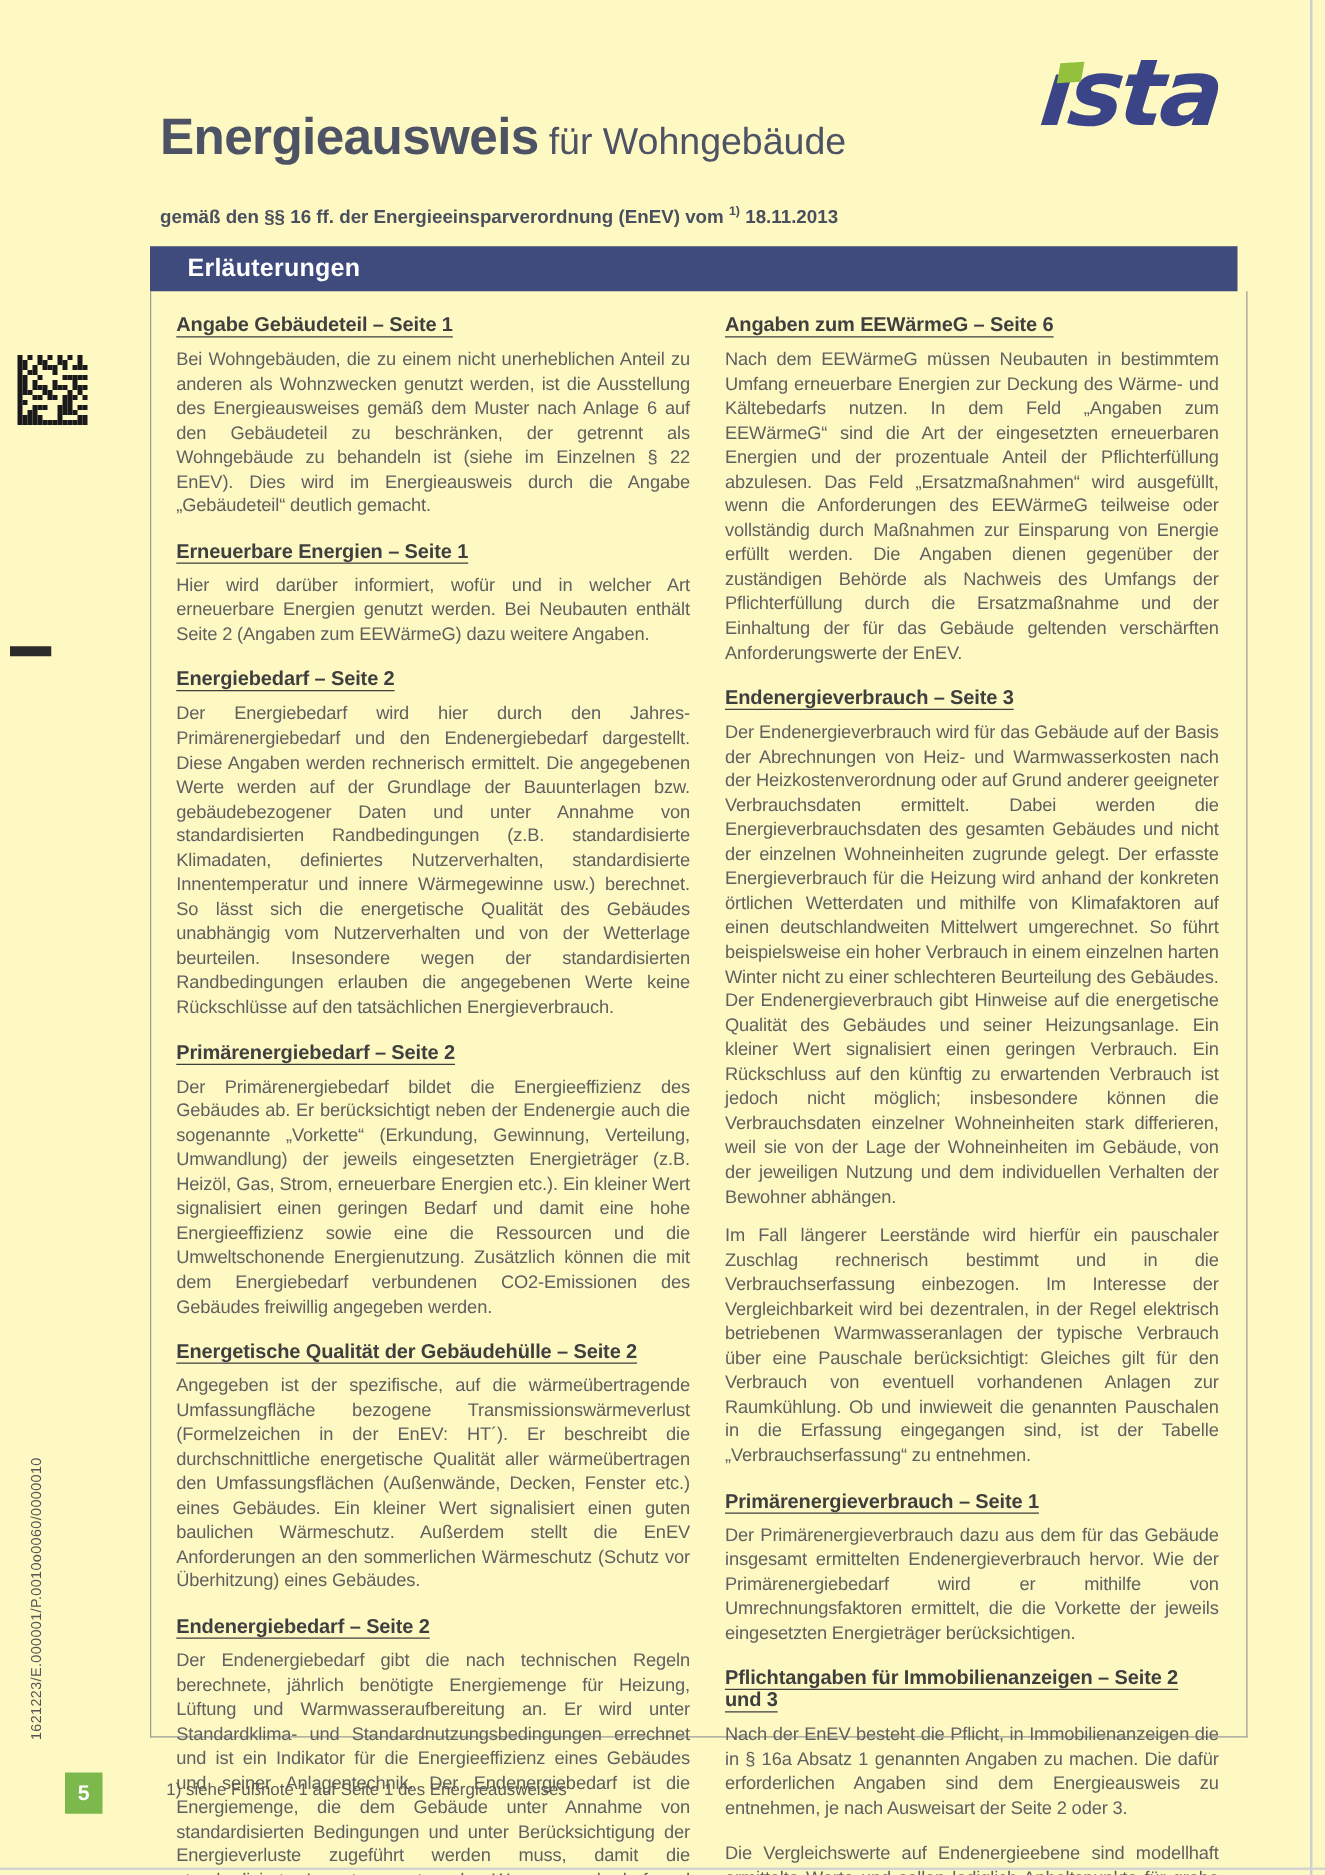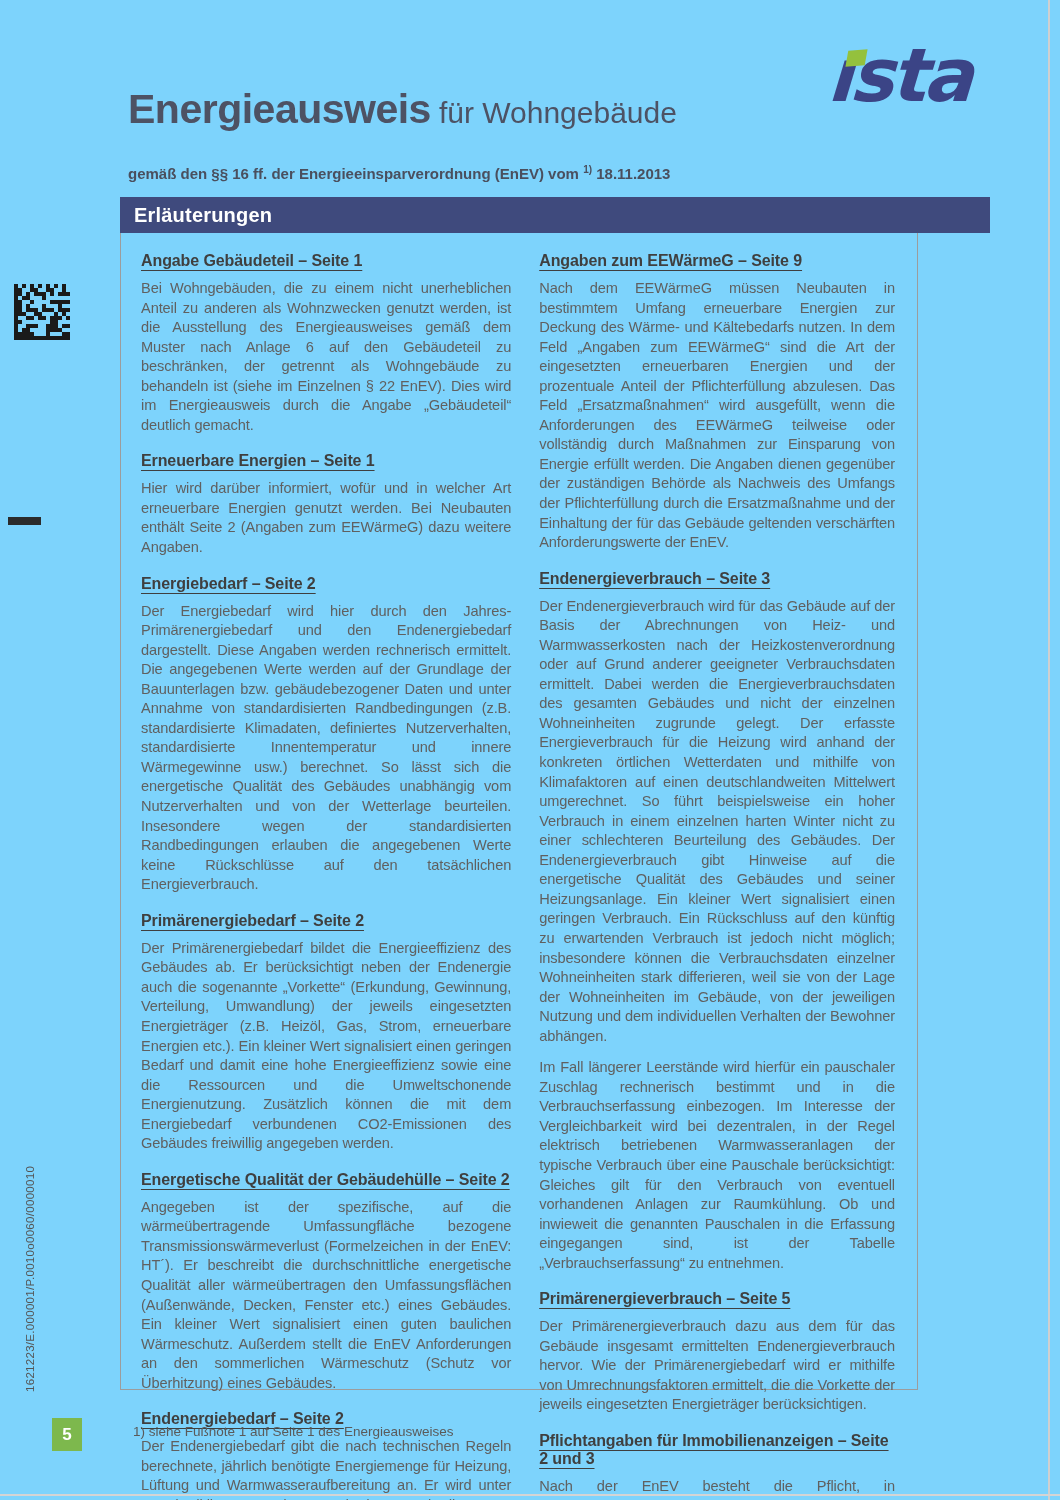--- a/index.html
+++ b/index.html
@@ -1,19 +1,19 @@
 <!DOCTYPE html>
 <html lang="de"><head>
 <meta charset="utf-8">
 <style>
   * { margin:0; padding:0; box-sizing:border-box; }
   body { background:#e8e8e8; font-family:"Liberation Sans", sans-serif; }
   .page {
     position:relative; width:1060px; height:1500px; margin:0 auto;
-    background:#7dd3fc; overflow:hidden; color:#606060;
+    background:#fef9c3; overflow:hidden; color:#606060;
   }
   
   .edge-right { position:absolute; right:10px; top:0; width:2px; height:100%; background:#cfcfcf; }
   .edge-bottom { position:absolute; left:0; bottom:4px; width:100%; height:2px; background:#d4d4d4; }
 
   
   .header { position:absolute; left:128px; top:86px; white-space:nowrap; }
   .title-main { font-size:41px; font-weight:bold; color:#4d5264; letter-spacing:-0.5px; }
   .title-sub { font-size:30px; font-weight:500; color:#4d5264; margin-left:8px; }
   .subtitle { position:absolute; left:128px; top:164px; font-size:15px; font-weight:bold; color:#4a4f5e; }
@@ -29,26 +29,26 @@
   }
   .logo-dot {
     position:absolute; left:14px; top:4px; width:19px; height:16px;
     background:#94c13d; transform:skewX(-14deg) rotate(-4deg);
   }
 
   
   .bar {
     position:absolute; left:120px; top:197px; width:870px; height:36px;
     background:#3f4a7d; color:#ffffff; font-size:20px; font-weight:bold;
-    line-height:36px; padding-left:14px; letter-spacing:0.2px;
+    line-height:36px; padding-left:30px; letter-spacing:0.2px;
   }
 
   
   .content-box {
-    position:absolute; left:120px; top:233px; width:798px; height:1157px;
+    position:absolute; left:120px; top:233px; width:878px; height:1157px;
     border:1px solid #9c9c9c; border-top:none;
     padding:19px 22px 0 20px;
     display:flex; gap:28px;
   }
   .col-left  { width:412px; }
   .col-right { width:396px; }
   .sec { margin-bottom:17px; }
   .sec h3 {
     font-size:16px; font-weight:bold; color:#3f3f3f;
     text-decoration:underline; text-underline-offset:4px;
@@ -127,30 +127,30 @@
         <h3>Energetische Qualität der Gebäudehülle – Seite 2</h3>
         <p>Angegeben ist der spezifische, auf die wärmeübertragende Umfassungfläche bezogene Transmissionswärmeverlust (Formelzeichen in der EnEV: HT´). Er beschreibt die durchschnittliche energetische Qualität aller wärmeübertragen den Umfassungsflächen (Außenwände, Decken, Fenster etc.) eines Gebäudes. Ein kleiner Wert signalisiert einen guten baulichen Wärmeschutz. Außerdem stellt die EnEV Anforderungen an den sommerlichen Wärmeschutz (Schutz vor Überhitzung) eines Gebäudes.</p>
       </div>
       <div class="sec">
         <h3>Endenergiebedarf – Seite 2</h3>
         <p>Der Endenergiebedarf gibt die nach technischen Regeln berechnete, jährlich benötigte Energiemenge für Heizung, Lüftung und Warmwasseraufbereitung an. Er wird unter Standardklima- und Standardnutzungsbedingungen errechnet und ist ein Indikator für die Energieeffizienz eines Gebäudes und seiner Anlagentechnik. Der Endenergiebedarf ist die Energiemenge, die dem Gebäude unter Annahme von standardisierten Bedingungen und unter Berücksichtigung der Energieverluste zugeführt werden muss, damit die standardisierte Innentemperatur, der Warmwasserbedarf und die notwendige Lüftung sichergestellt werden können. Ein kleiner Wert signalisiert einen geringen Bedarf und damit eine hohe Energieeffizienz.</p>
       </div>
     </div>
     <div class="col-right">
       <div class="sec">
-        <h3>Angaben zum EEWärmeG – Seite 9</h3>
+        <h3>Angaben zum EEWärmeG – Seite 6</h3>
         <p>Nach dem EEWärmeG müssen Neubauten in bestimmtem Umfang erneuerbare Energien zur Deckung des Wärme- und Kältebedarfs nutzen. In dem Feld „Angaben zum EEWärmeG“ sind die Art der eingesetzten erneuerbaren Energien und der prozentuale Anteil der Pflichterfüllung abzulesen. Das Feld „Ersatzmaßnahmen“ wird ausgefüllt, wenn die Anforderungen des EEWärmeG teilweise oder vollständig durch Maßnahmen zur Einsparung von Energie erfüllt werden. Die Angaben dienen gegenüber der zuständigen Behörde als Nachweis des Umfangs der Pflichterfüllung durch die Ersatzmaßnahme und der Einhaltung der für das Gebäude geltenden verschärften Anforderungswerte der EnEV.</p>
       </div>
       <div class="sec">
         <h3>Endenergieverbrauch  – Seite 3</h3>
         <p>Der Endenergieverbrauch wird für das Gebäude auf der Basis der Abrechnungen von Heiz- und Warmwasserkosten nach der Heizkostenverordnung oder auf Grund anderer geeigneter Verbrauchsdaten ermittelt. Dabei werden die Energieverbrauchsdaten des gesamten Gebäudes und nicht der einzelnen Wohneinheiten zugrunde gelegt. Der erfasste Energieverbrauch für die Heizung wird anhand der konkreten örtlichen Wetterdaten und mithilfe von Klimafaktoren auf einen deutschlandweiten Mittelwert umgerechnet. So führt beispielsweise ein hoher Verbrauch in einem einzelnen harten Winter nicht zu einer schlechteren Beurteilung des Gebäudes. Der Endenergieverbrauch gibt Hinweise auf die energetische Qualität des Gebäudes und seiner Heizungsanlage. Ein kleiner Wert signalisiert einen geringen Verbrauch. Ein Rückschluss auf den künftig zu erwartenden Verbrauch ist jedoch nicht möglich; insbesondere können die Verbrauchsdaten einzelner Wohneinheiten stark differieren, weil sie von der Lage der Wohneinheiten im Gebäude, von der jeweiligen Nutzung und dem individuellen Verhalten der Bewohner abhängen.</p>
         <p>Im Fall längerer Leerstände wird hierfür ein pauschaler Zuschlag rechnerisch bestimmt und in die Verbrauchserfassung einbezogen. Im Interesse der Vergleichbarkeit wird bei dezentralen, in der Regel elektrisch betriebenen Warmwasseranlagen der typische Verbrauch über eine Pauschale berücksichtigt: Gleiches gilt für den Verbrauch von eventuell vorhandenen Anlagen zur Raumkühlung. Ob und inwieweit die genannten Pauschalen in die Erfassung eingegangen sind, ist der Tabelle „Verbrauchserfassung“ zu entnehmen.</p>
       </div>
       <div class="sec">
-        <h3>Primärenergieverbrauch  – Seite 5</h3>
+        <h3>Primärenergieverbrauch  – Seite 1</h3>
         <p>Der Primärenergieverbrauch dazu aus dem für das Gebäude insgesamt ermittelten Endenergieverbrauch hervor. Wie der Primärenergiebedarf wird er mithilfe von Umrechnungsfaktoren ermittelt, die die Vorkette der jeweils eingesetzten Energieträger berücksichtigen.</p>
       </div>
       <div class="sec">
         <h3>Pflichtangaben für Immobilienanzeigen – Seite 2 und 3</h3>
         <p>Nach der EnEV besteht die Pflicht, in Immobilienanzeigen die in § 16a Absatz 1 genannten Angaben zu machen. Die dafür erforderlichen Angaben sind dem Energieausweis zu entnehmen, je nach Ausweisart der Seite 2 oder 3.</p>
       </div>
       <div class="sec">
         <p>Die Vergleichswerte auf Endenergieebene sind modellhaft ermittelte Werte und sollen lediglich Anhaltspunkte für grobe Vergleiche der Werte dieses Gebäudes mit den Vergleichswerten anderer Gebäude sein. Es sind Bereiche angegeben, innerhalb derer ungefähr die Werte für die einzelnen Vergleichskategorien liegen.</p>
       </div>
     </div>

